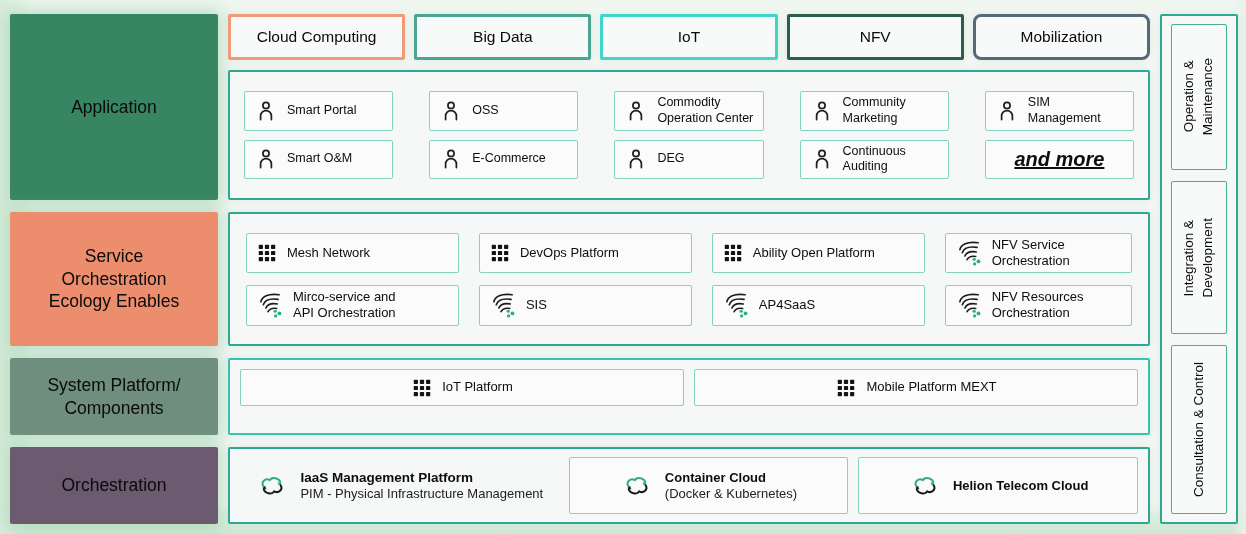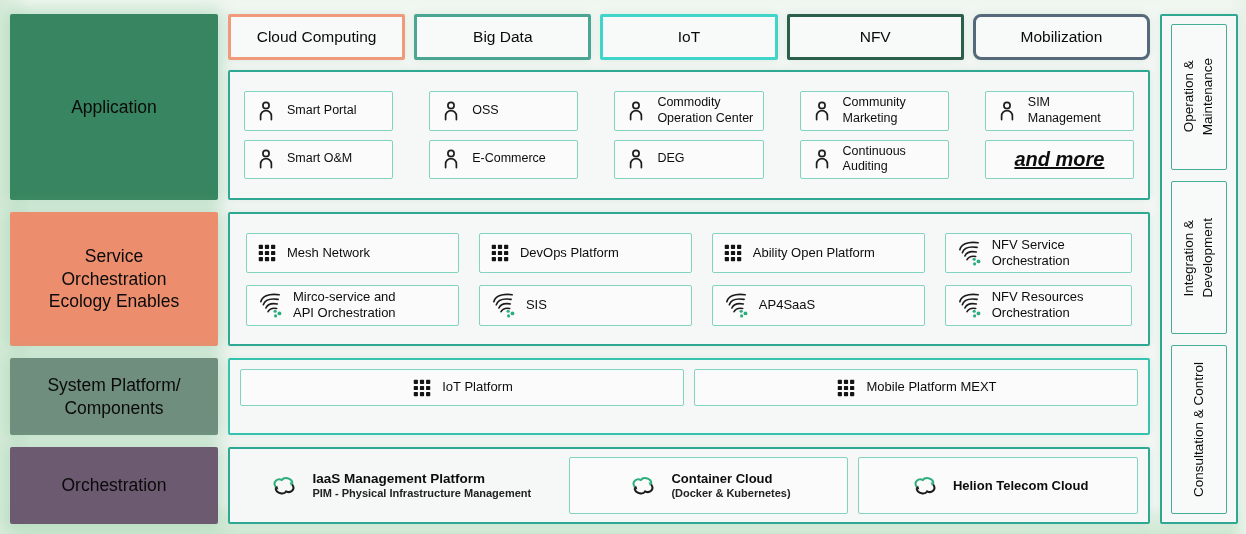--- a/index.html
+++ b/index.html
@@ -92,21 +92,21 @@
     min-height:37px;
   }
   .item .lbl{white-space:pre-line;}
   .svc-container .item{min-height:40px;font-size:13px;}
   .sys-container .item{flex:1;justify-content:center;font-size:13px;border-width:1px;}
   .infra-container .item{flex:1;justify-content:center;gap:11px;}
   .item.noborder{border-color:transparent;background:transparent;flex:1.15;}
   .item .txt2{display:flex;flex-direction:column;line-height:1.2;}
   .item .txt2 .title{font-size:13.5px;font-weight:bold;}
   .infra-container .item:not(.noborder) .txt2 .title{font-weight:bold;font-size:13px;}
-  .item .txt2 .subtitle{font-size:11px;color:#222;font-weight:bold;}
+  .item .txt2 .subtitle{font-size:13px;color:#222;}
   .item.andmore{justify-content:center;}
   .item.andmore .lbl{
     font-style:italic;text-decoration:underline;font-size:20px;font-weight:bold;
   }
   .icon{flex:0 0 auto;display:flex;align-items:center;justify-content:center;}
   
   .right-col{
     grid-column:3;grid-row:1 / span 4;
     display:flex;flex-direction:column;gap:11px;
     padding:8px 9px;

